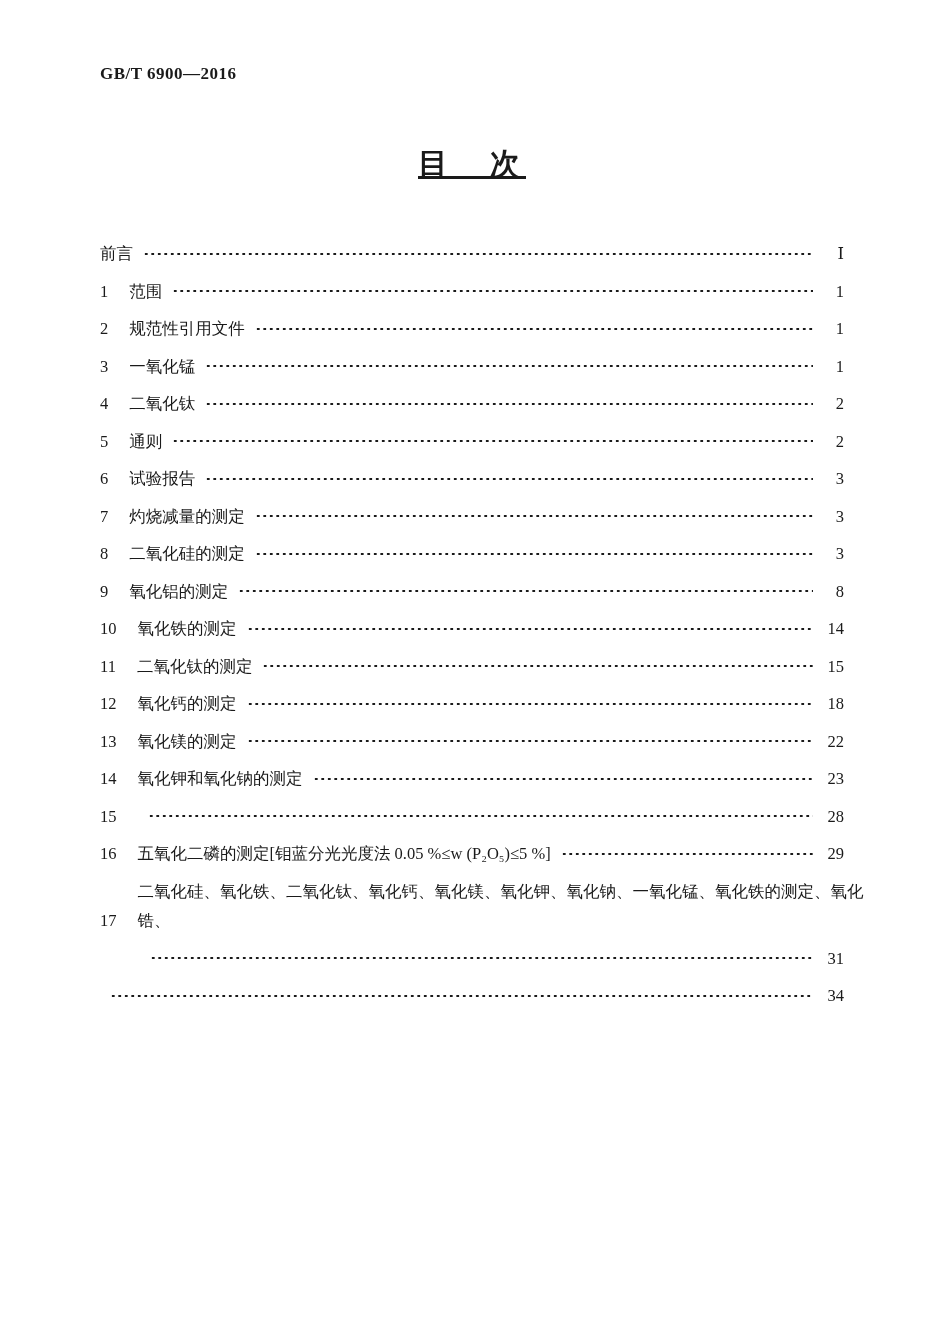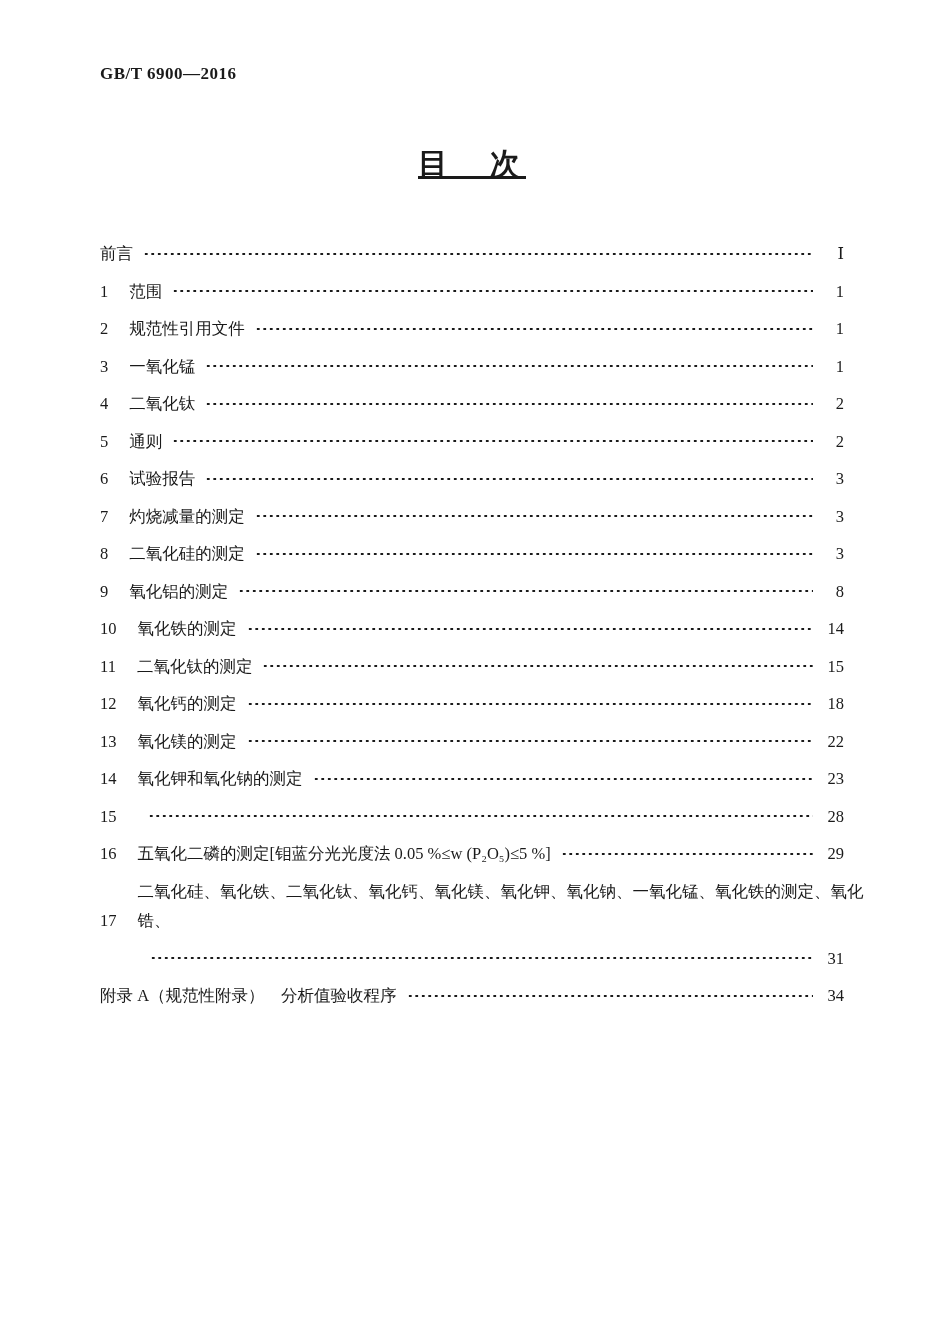--- a/index.html
+++ b/index.html
@@ -177,18 +177,17 @@
       </div>
       <div class="toc-row">
         <span class="toc-num">17</span>
         <span class="toc-label">二氧化硅、氧化铁、二氧化钛、氧化钙、氧化镁、氧化钾、氧化钠、一氧化锰、氧化铁的测定、氧化锆、</span>
       </div>
       <div class="toc-row toc-cont">
         <span class="toc-leader"></span>
         <span class="toc-page">31</span>
       </div>
       <div class="toc-row">
-        <span class="toc-label">附录 A（规范性附录）　分析值验收程序</span>
         <span class="toc-leader"></span>
         <span class="toc-page">34</span>
       </div>
     </div>
 </div>
 
 </body></html>

